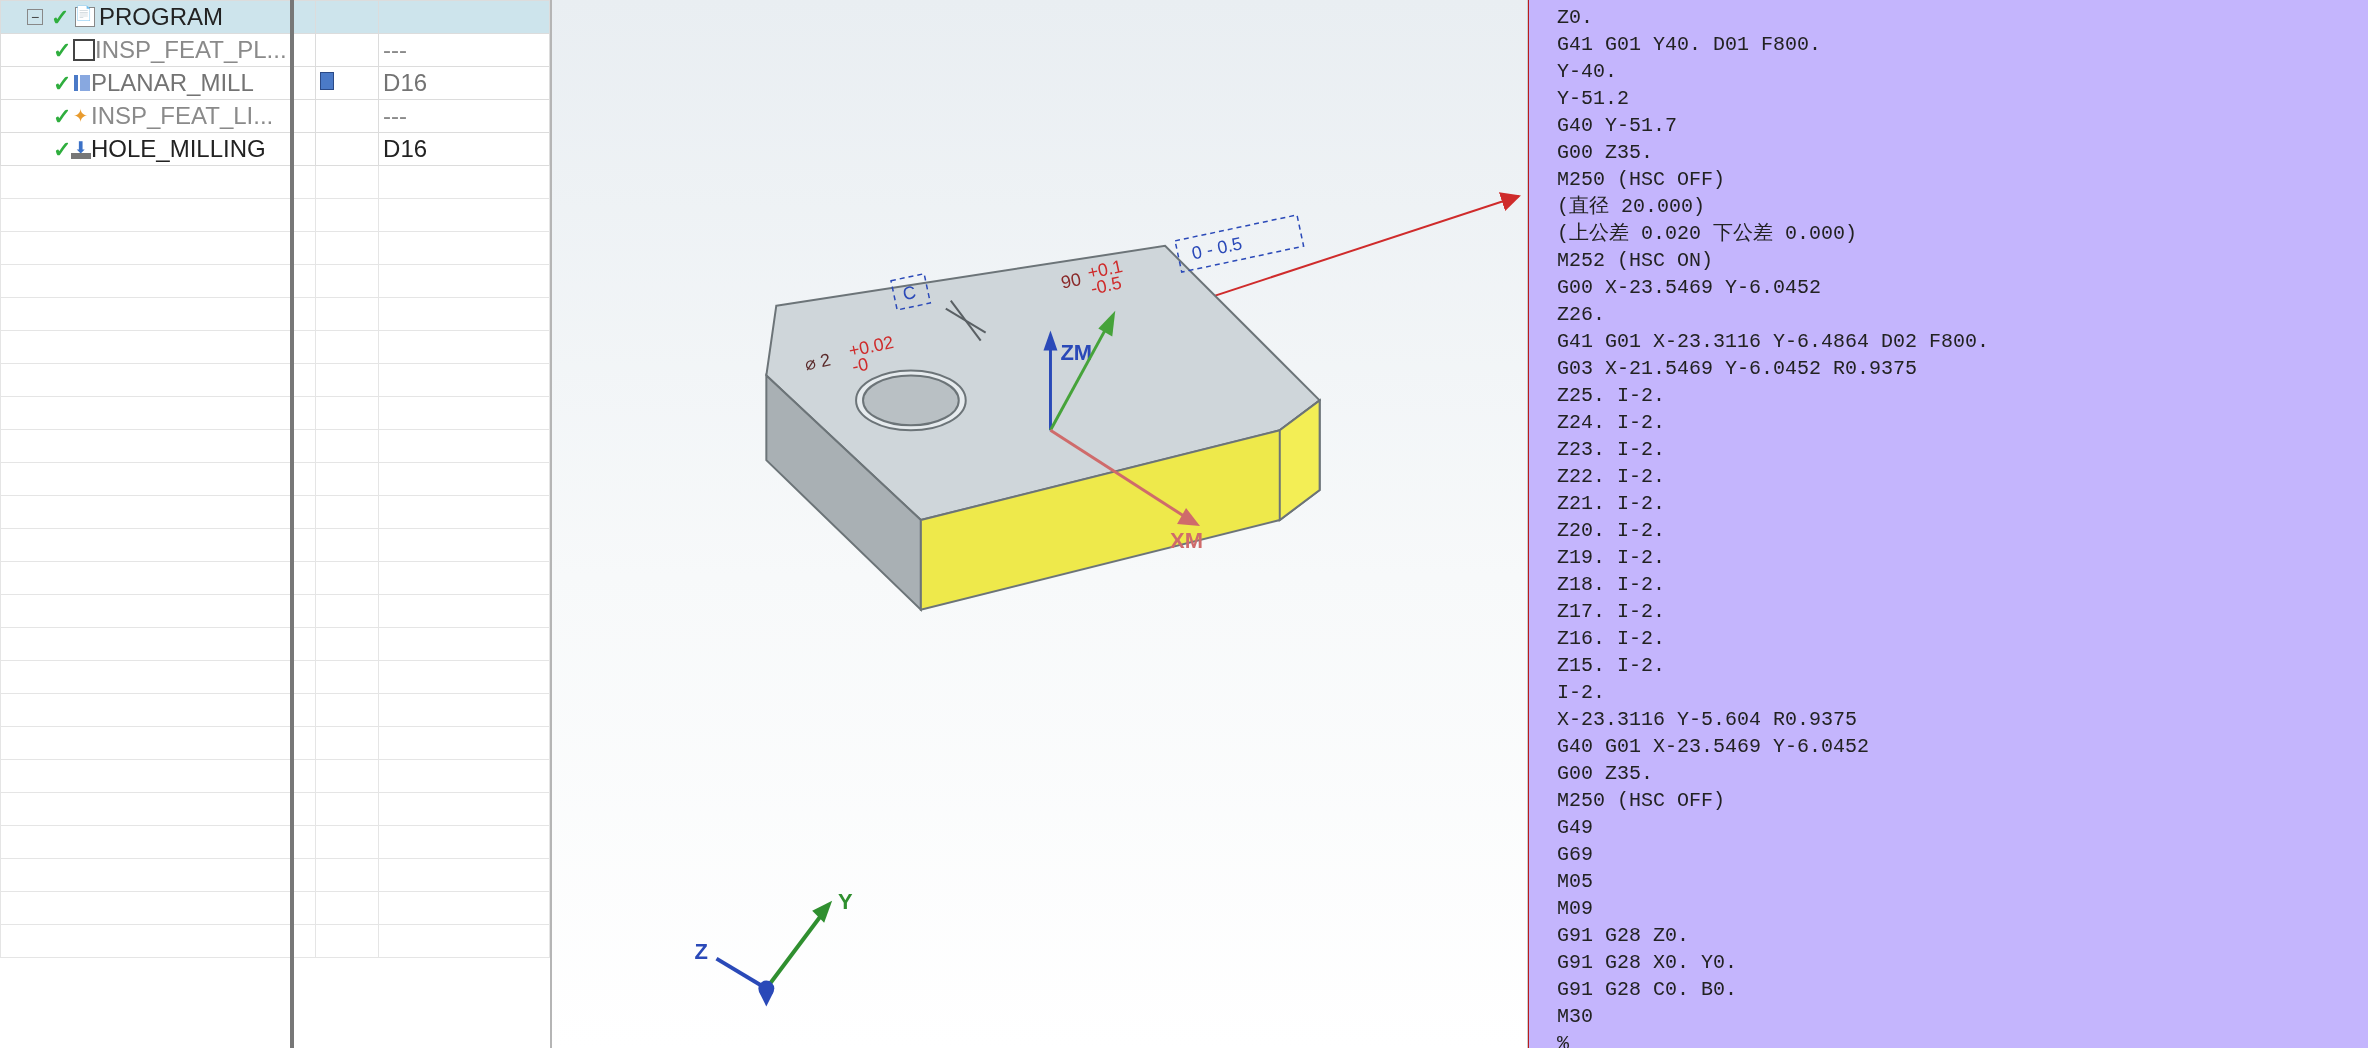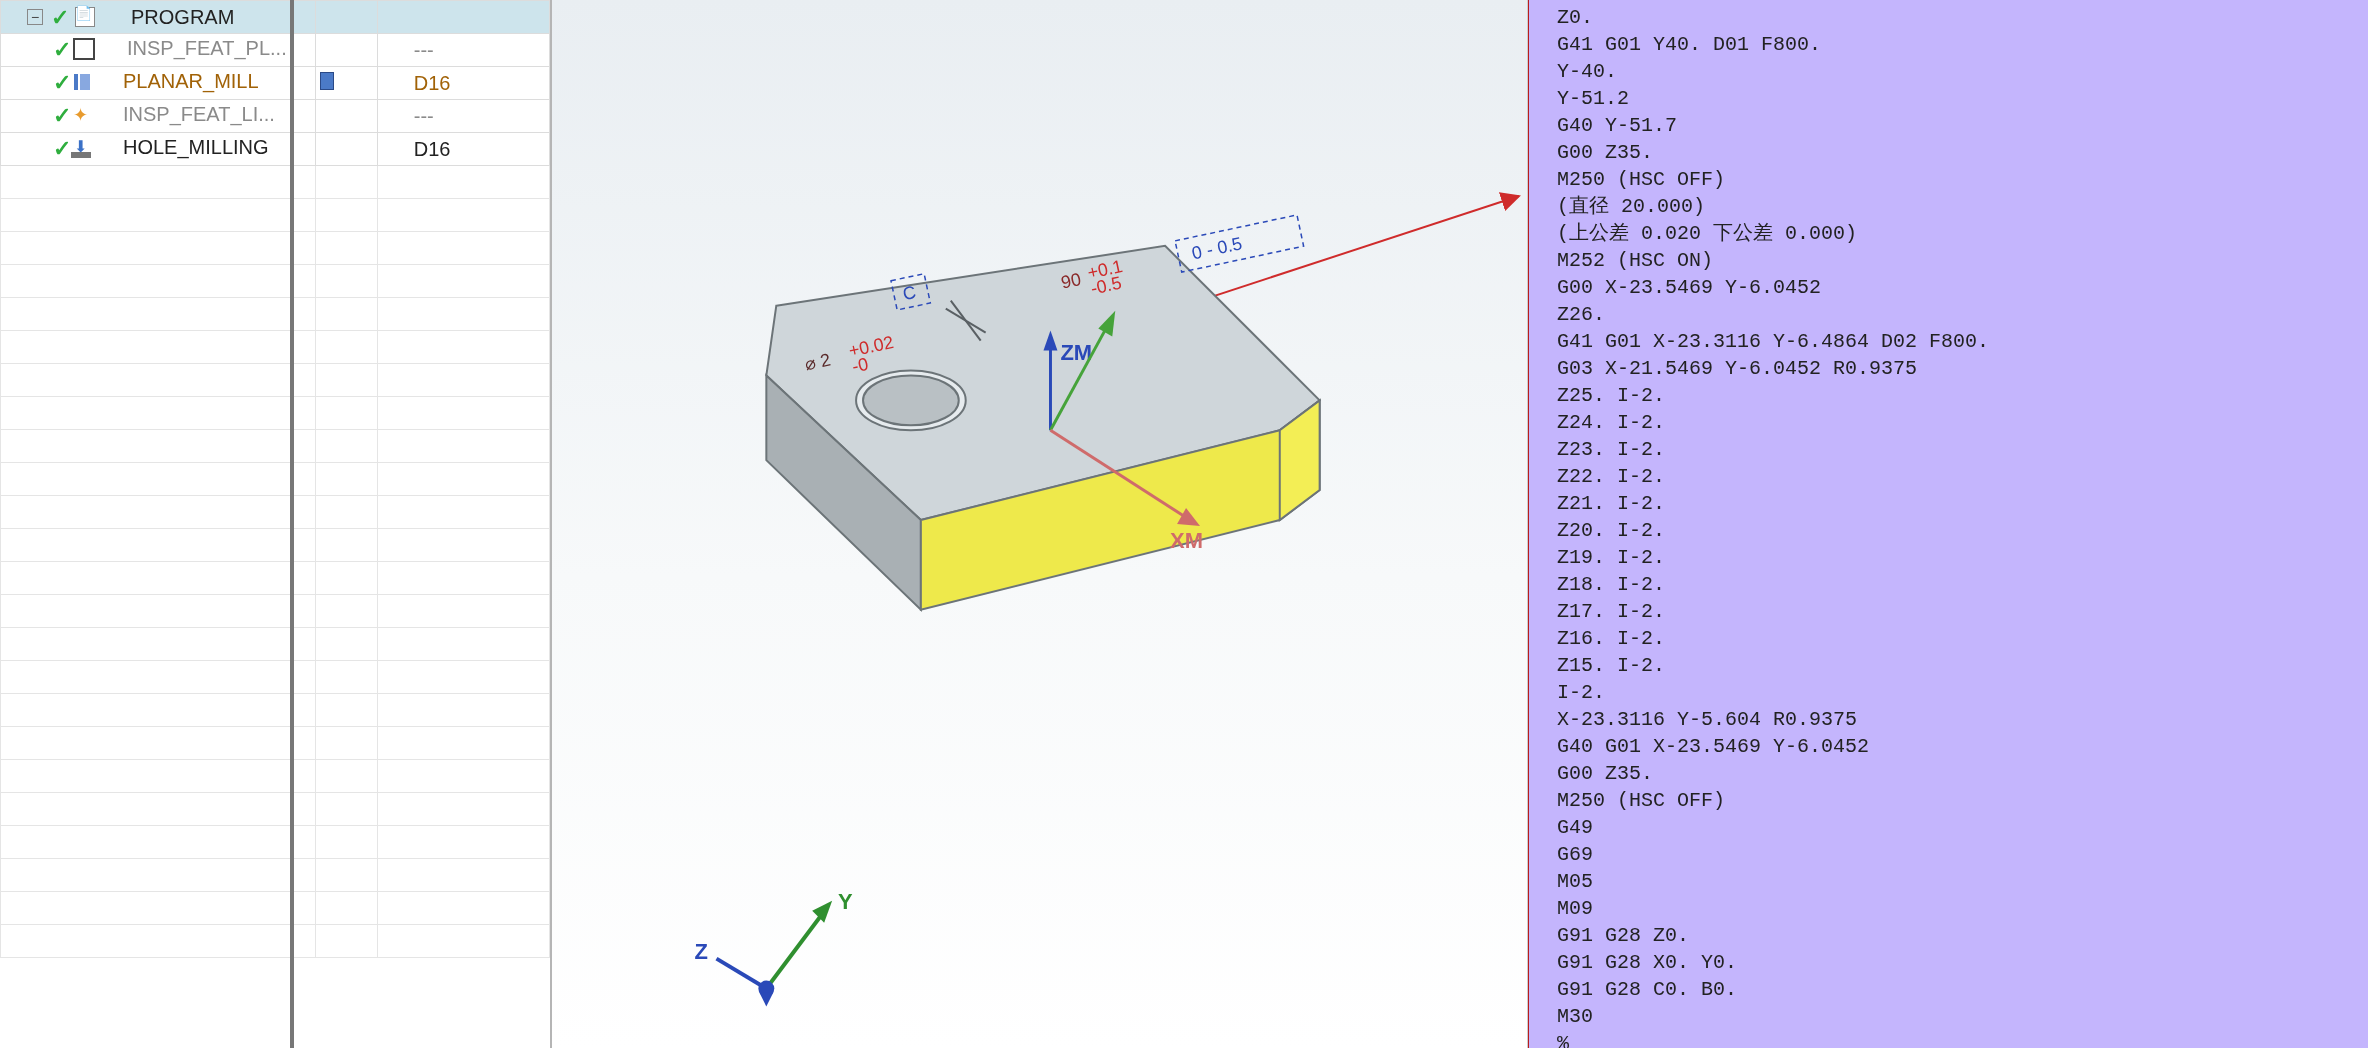--- a/index.html
+++ b/index.html
@@ -33,22 +33,22 @@
     height: 32px;
     padding: 0 4px;
     white-space: nowrap;
     overflow: hidden;
     text-overflow: ellipsis;
   }
   .col-name { width: 310px; }
   .col-mid  { width: 60px; }
   .col-tool { width: 180px; }
   .row-selected td { background: #cde4ec; }
-  .row-label { color: #666; font-size: 20px; margin-left: 32px; }
-  .row-label.link { color: #a16207; }
+  .row-label { color: #666; font-size: 24px; }
+  .row-label.link { color: #737373; }
   .row-label.gray { color: #8a8a8a; }
   .row-label.dark { color: #222; }
   .indent1 { padding-left: 22px; display:inline-flex; align-items:center; gap:4px;}
   .indent2 { padding-left: 48px; display:inline-flex; align-items:center; }
   .check {
     display:inline-block;
     width:18px; height:18px;
     position:relative;
     margin-right:2px;
   }

